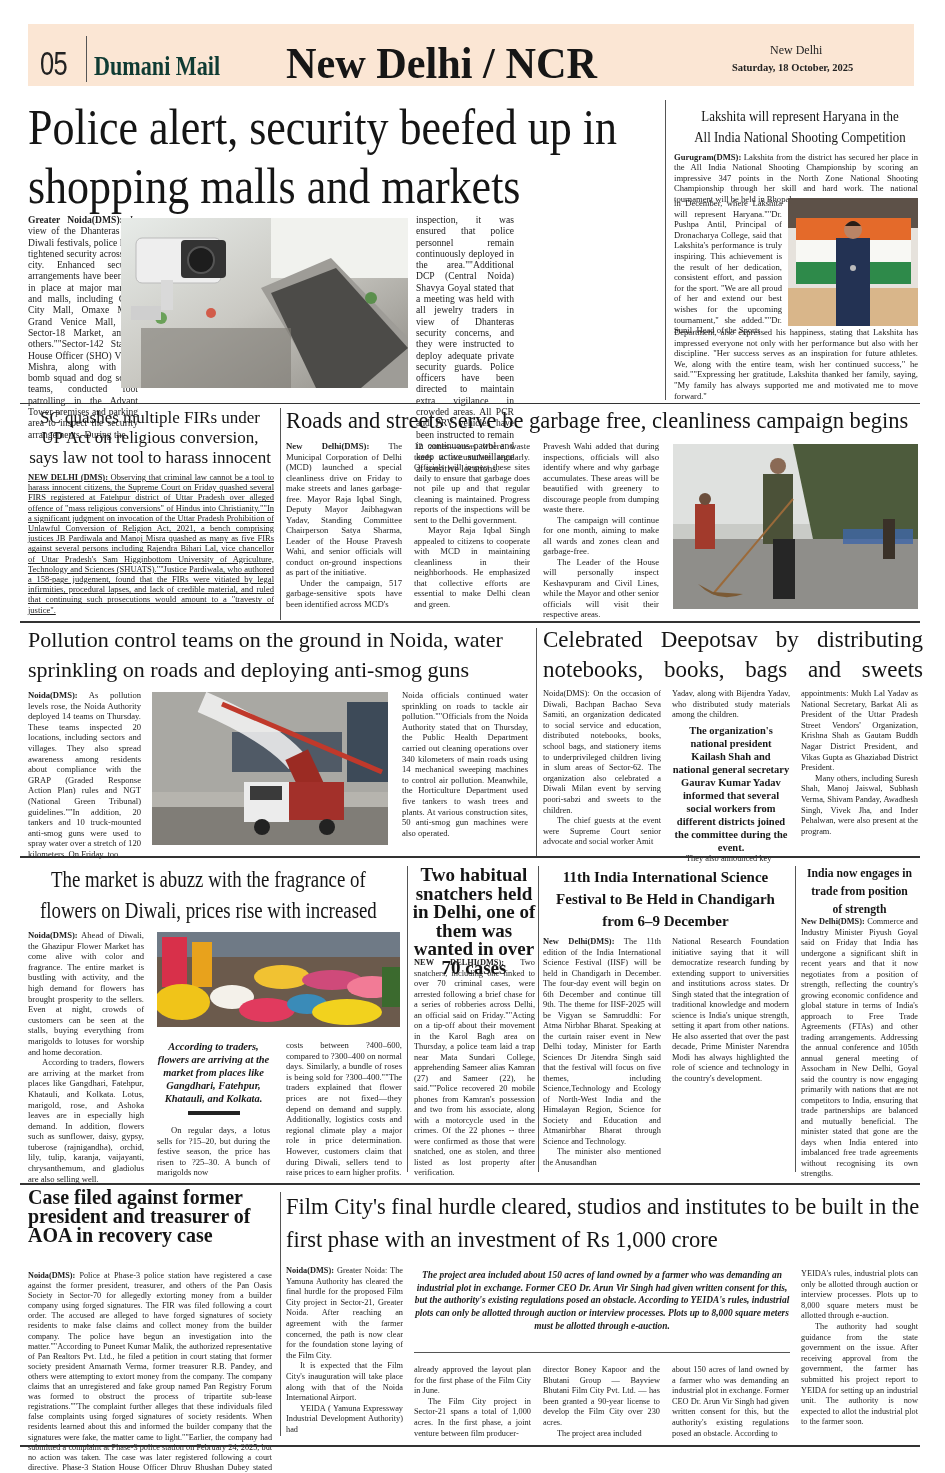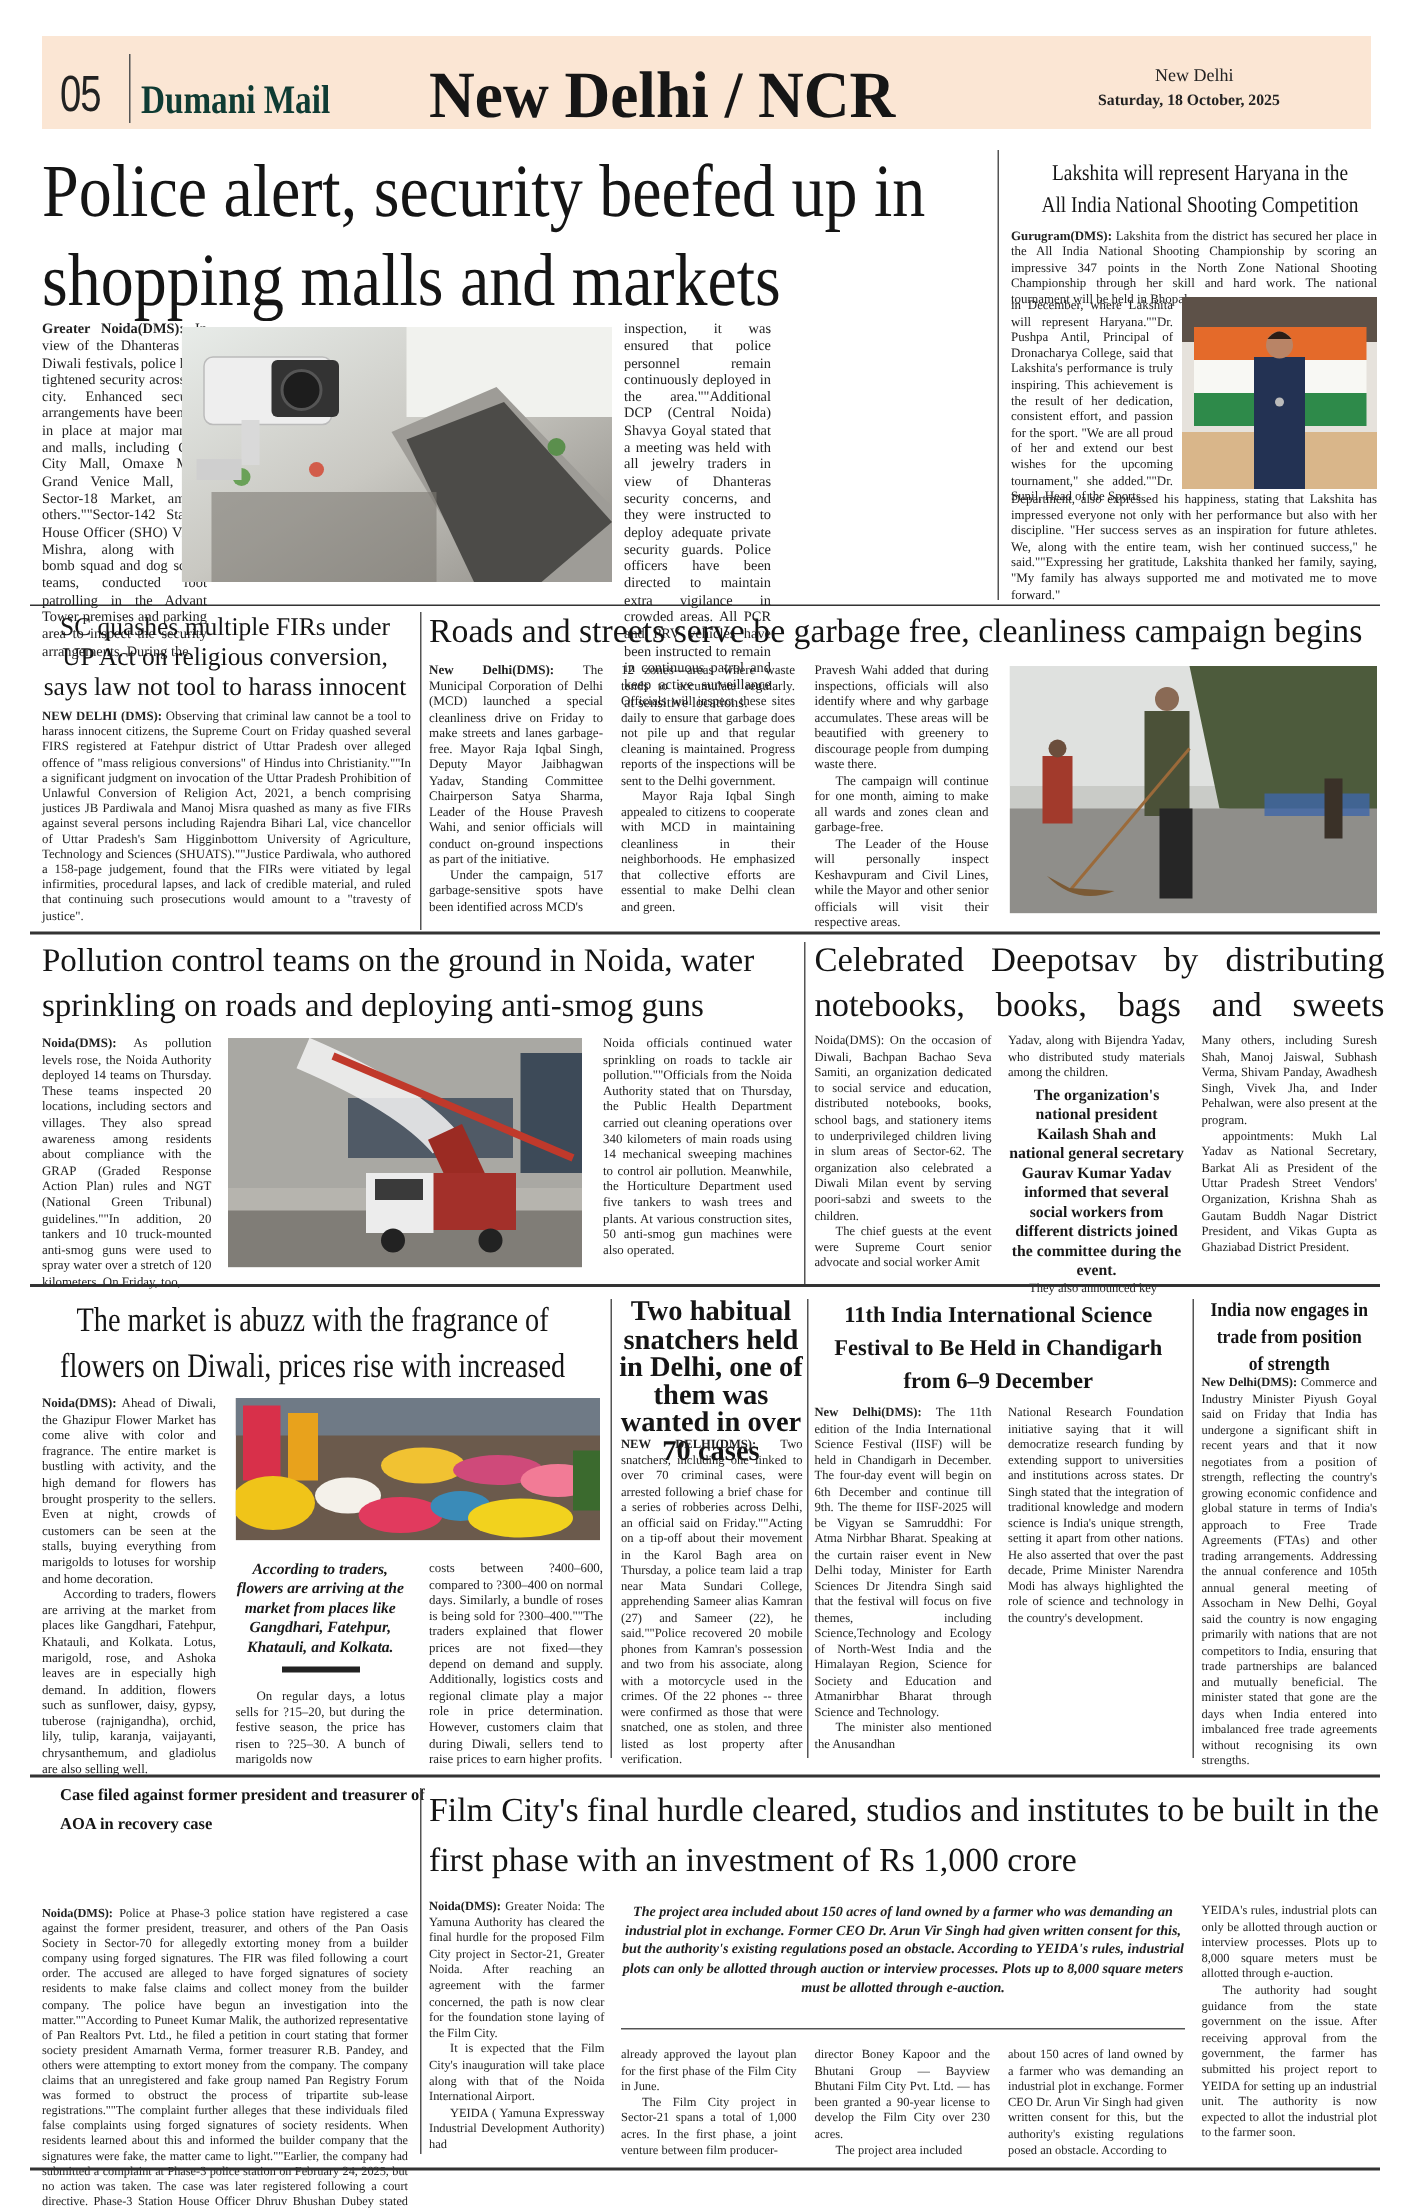--- a/index.html
+++ b/index.html
@@ -92,21 +92,21 @@
     <circle cx="65" cy="70" r="3" fill="#bbb"></circle>
   </svg>
 </div>
 <div class="abs txt" style="left:674px; top:327px; width:244px; font-size:8.6px; line-height:10.6px;">
   <p>Department, also expressed his happiness, stating that Lakshita has impressed everyone not only with her performance but also with her discipline. "Her success serves as an inspiration for future athletes. We, along with the entire team, wish her continued success," he said.""Expressing her gratitude, Lakshita thanked her family, saying, "My family has always supported me and motivated me to move forward."</p>
 </div>
 
 <div class="rule" style="left:20px; top:403px; width:900px; height:1px;"></div>
 
 <h2 class="abs hl" style="left:28px; top:408px; width:244px; font-size:17px; line-height:20px; text-align:center;">SC quashes multiple FIRs under UP Act on religious conversion, says law not tool to harass innocent</h2>
-<div class="abs txt" style="left:28px; top:472px; width:246px; font-size:8.5px; line-height:10.2px;">
+<div class="abs txt" style="left:28px; top:472px; width:246px; font-size:8.5px; line-height:10.2px;text-decoration:underline;">
   <p><b>NEW DELHI (DMS):</b> <span>Observing that criminal law cannot be a tool to harass innocent citizens, the Supreme Court on Friday quashed several FIRS registered at Fatehpur district of Uttar Pradesh over alleged offence of "mass religious conversions" of Hindus into Christianity.""In a significant judgment on invocation of the Uttar Pradesh Prohibition of Unlawful Conversion of Religion Act, 2021, a bench comprising justices JB Pardiwala and Manoj Misra quashed as many as five FIRs against several persons including Rajendra Bihari Lal, vice chancellor of Uttar Pradesh's Sam Higginbottom University of Agriculture, Technology and Sciences (SHUATS).""Justice Pardiwala, who authored a 158-page judgement, found that the FIRs were vitiated by legal infirmities, procedural lapses, and lack of credible material, and ruled that continuing such prosecutions would amount to a "travesty of justice".</span></p>
 </div>
 <div class="vrule" style="left:280px; top:408px; height:212px;"></div>
 
 <h2 class="abs hl" style="left:286px; top:406px; width:660px; font-size:22.5px; line-height:30px; white-space:nowrap;">Roads and streets serve be garbage free, cleanliness campaign begins</h2>
 <div class="abs txt" style="left:286px; top:441px; width:116px; font-size:8.7px; line-height:10.5px;">
   <p><b>New Delhi(DMS):</b> <span>The Municipal Corporation of Delhi (MCD) launched a special cleanliness drive on Friday to make streets and lanes garbage-free. Mayor Raja Iqbal Singh, Deputy Mayor Jaibhagwan Yadav, Standing Committee Chairperson Satya Sharma, Leader of the House Pravesh Wahi, and senior officials will conduct on-ground inspections as part of the initiative.</span></p>
   <p>Under the campaign, 517 garbage-sensitive spots have been identified across MCD's</p>
 </div>
 <div class="abs txt" style="left:414px; top:441px; width:116px; font-size:8.7px; line-height:10.5px;">
@@ -168,22 +168,22 @@
 <div class="abs txt" style="left:543px; top:689px; width:118px; font-size:8.4px; line-height:10.6px;">
   <p>Noida(DMS): On the occasion of Diwali, Bachpan Bachao Seva Samiti, an organization dedicated to social service and education, distributed notebooks, books, school bags, and stationery items to underprivileged children living in slum areas of Sector-62. The organization also celebrated a Diwali Milan event by serving poori-sabzi and sweets to the children.</p>
   <p>The chief guests at the event were Supreme Court senior advocate and social worker Amit</p>
 </div>
 <div class="abs" style="left:672px; top:689px; width:118px;">
   <p class="txt" style="font-size:8.4px; line-height:10.6px;">Yadav, along with Bijendra Yadav, who distributed study materials among the children.</p>
   <p style="font-weight:bold; font-size:10.5px; line-height:13px; text-align:center; margin-top:3px;">The organization's national president Kailash Shah and national general secretary Gaurav Kumar Yadav informed that several social workers from different districts joined the committee during the event.</p>
   <p class="txt" style="font-size:8.4px; line-height:10.6px; text-indent:14px;">They also announced key</p>
 </div>
 <div class="abs txt" style="left:801px; top:689px; width:117px; font-size:8.4px; line-height:10.6px;">
+  <p>appointments: Mukh Lal Yadav as National Secretary, Barkat Ali as President of the Uttar Pradesh Street Vendors' Organization, Krishna Shah as Gautam Buddh Nagar District President, and Vikas Gupta as Ghaziabad District President.</p>
   <p>Many others, including Suresh Shah, Manoj Jaiswal, Subhash Verma, Shivam Panday, Awadhesh Singh, Vivek Jha, and Inder Pehalwan, were also present at the program.</p>
-  <p>appointments: Mukh Lal Yadav as National Secretary, Barkat Ali as President of the Uttar Pradesh Street Vendors' Organization, Krishna Shah as Gautam Buddh Nagar District President, and Vikas Gupta as Ghaziabad District President.</p>
 </div>
 
 <div class="rule" style="left:20px; top:856px; width:900px; height:2px;"></div>
 
 <h2 class="abs hl" style="left:28px; top:864px; width:440px; font-size:23px; line-height:31px; text-align:center; transform:scaleX(0.82); transform-origin:left;">The market is abuzz with the fragrance of flowers on Diwali, prices rise with increased demand</h2>
 <div class="abs txt" style="left:28px; top:930px; width:116px; font-size:8.6px; line-height:10.6px;">
   <p><b>Noida(DMS):</b> <span>Ahead of Diwali, the Ghazipur Flower Market has come alive with color and fragrance. The entire market is bustling with activity, and the high demand for flowers has brought prosperity to the sellers. Even at night, crowds of customers can be seen at the stalls, buying everything from marigolds to lotuses for worship and home decoration.</span></p>
   <p>According to traders, flowers are arriving at the market from places like Gangdhari, Fatehpur, Khatauli, and Kolkata. Lotus, marigold, rose, and Ashoka leaves are in especially high demand. In addition, flowers such as sunflower, daisy, gypsy, tuberose (rajnigandha), orchid, lily, tulip, karanja, vaijayanti, chrysanthemum, and gladiolus are also selling well.</p>
 </div>
 <div class="photo" style="left:157px; top:932px; width:243px; height:95px;">
@@ -229,21 +229,21 @@
 </div>
 <div class="vrule" style="left:795px; top:866px; height:306px;"></div>
 
 <h2 class="abs hl" style="left:801px; top:864px; width:117px; font-size:13px; line-height:18px; text-align:center; font-weight:bold; transform:scaleX(0.9); transform-origin:center;">India now engages in trade from position of strength</h2>
 <div class="abs txt" style="left:801px; top:917px; width:117px; font-size:8.3px; line-height:10.5px;">
   <p><b>New Delhi(DMS):</b> <span>Commerce and Industry Minister Piyush Goyal said on Friday that India has undergone a significant shift in recent years and that it now negotiates from a position of strength, reflecting the country's growing economic confidence and global stature in terms of India's approach to Free Trade Agreements (FTAs) and other trading arrangements. Addressing the annual conference and 105th annual general meeting of Assocham in New Delhi, Goyal said the country is now engaging primarily with nations that are not competitors to India, ensuring that trade partnerships are balanced and mutually beneficial. The minister stated that gone are the days when India entered into imbalanced free trade agreements without recognising its own strengths.</span></p>
 </div>
 
 <div class="rule" style="left:20px; top:1183px; width:900px; height:2px;"></div>
 
-<h2 class="abs hl" style="left:28px; top:1188px; width:250px; font-size:11px; line-height:19px; font-weight:bold;margin-left:12px;">Case filed against former president and treasurer of AOA in recovery case</h2>
+<h2 class="abs hl" style="left:28px; top:1188px; width:250px; font-size:20px; line-height:19px; font-weight:bold;">Case filed against former president and treasurer of AOA in recovery case</h2>
 <div class="abs txt" style="left:28px; top:1227px; width:244px; font-size:8.2px; line-height:10.1px;margin-top:44px;">
   <p><b>Noida(DMS):</b> <span>Police at Phase-3 police station have registered a case against the former president, treasurer, and others of the Pan Oasis Society in Sector-70 for allegedly extorting money from a builder company using forged signatures. The FIR was filed following a court order. The accused are alleged to have forged signatures of society residents to make false claims and collect money from the builder company. The police have begun an investigation into the matter.""According to Puneet Kumar Malik, the authorized representative of Pan Realtors Pvt. Ltd., he filed a petition in court stating that former society president Amarnath Verma, former treasurer R.B. Pandey, and others were attempting to extort money from the company. The company claims that an unregistered and fake group named Pan Registry Forum was formed to obstruct the process of tripartite sub-lease registrations.""The complaint further alleges that these individuals filed false complaints using forged signatures of society residents. When residents learned about this and informed the builder company that the signatures were fake, the matter came to light.""Earlier, the company had submitted a complaint at Phase-3 police station on February 24, 2025, but no action was taken. The case was later registered following a court directive. Phase-3 Station House Officer Dhruv Bhushan Dubey stated that an investigation into the case is currently underway.</span></p>
 </div>
 <div class="vrule" style="left:280px; top:1192px; height:244px;"></div>
 
 <h2 class="abs hl" style="left:286px; top:1190px; width:640px; font-size:22.5px; line-height:33px;">Film City's final hurdle cleared, studios and institutes to be built in the first phase with an investment of Rs 1,000 crore</h2>
 <div class="abs txt" style="left:286px; top:1266px; width:117px; font-size:8.3px; line-height:10.6px;">
   <p><b>Noida(DMS):</b> <span>Greater Noida: The Yamuna Authority has cleared the final hurdle for the proposed Film City project in Sector-21, Greater Noida. After reaching an agreement with the farmer concerned, the path is now clear for the foundation stone laying of the Film City.</span></p>
   <p>It is expected that the Film City's inauguration will take place along with that of the Noida International Airport.</p>
   <p>YEIDA ( Yamuna Expressway Industrial Development Authority) had</p>

